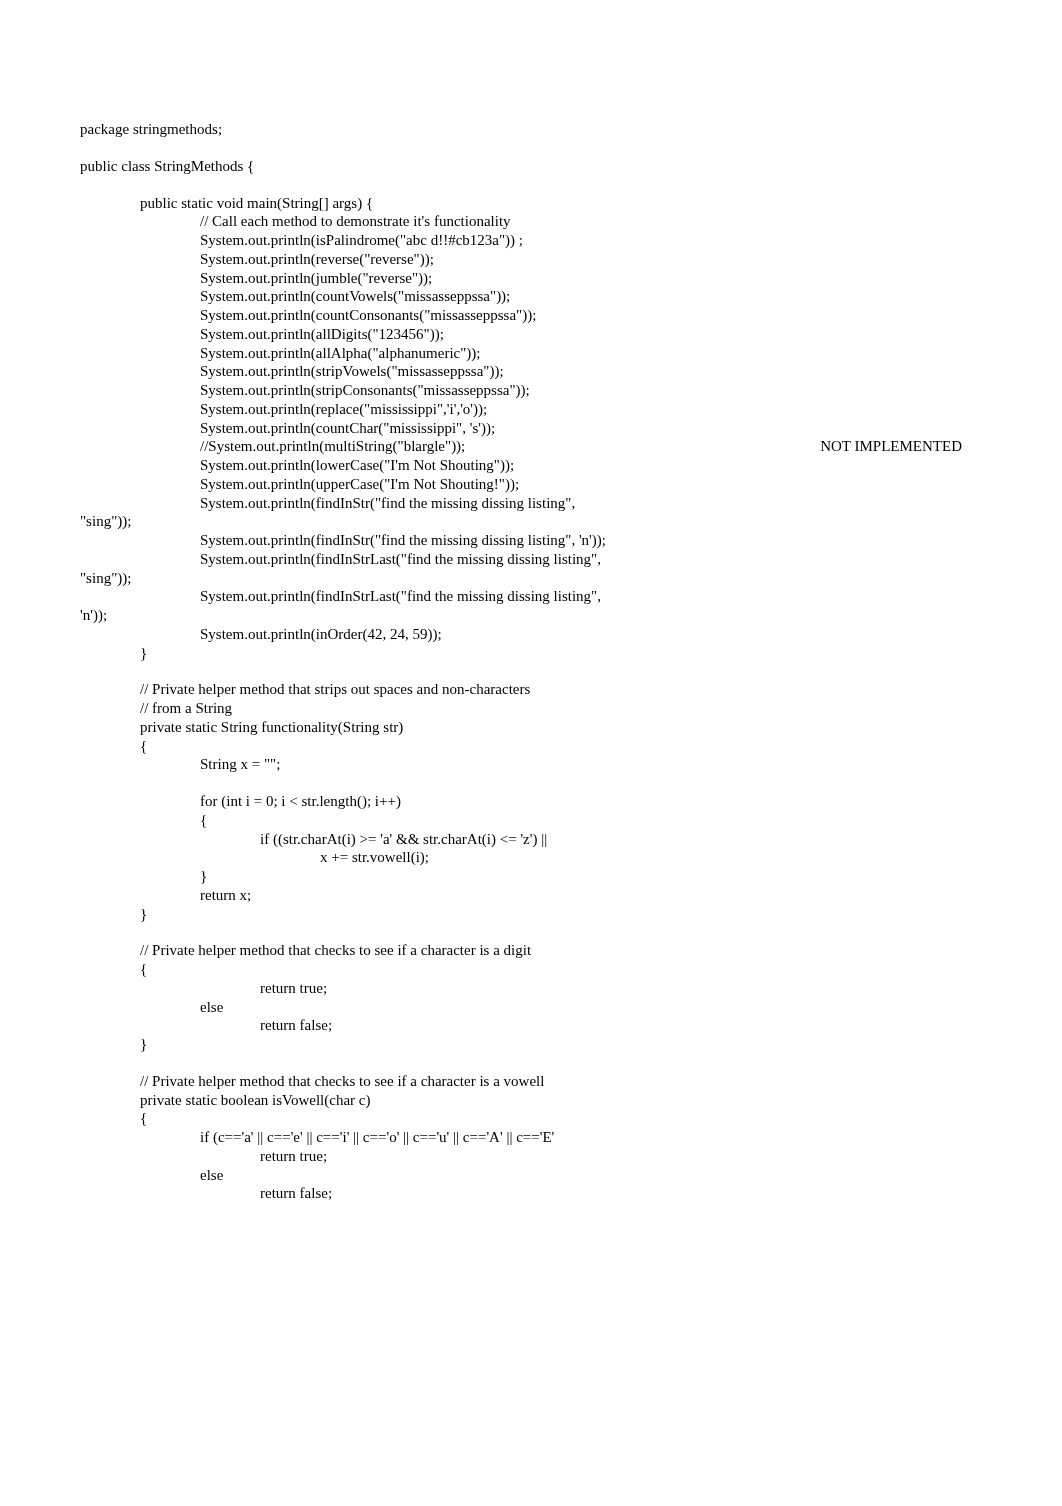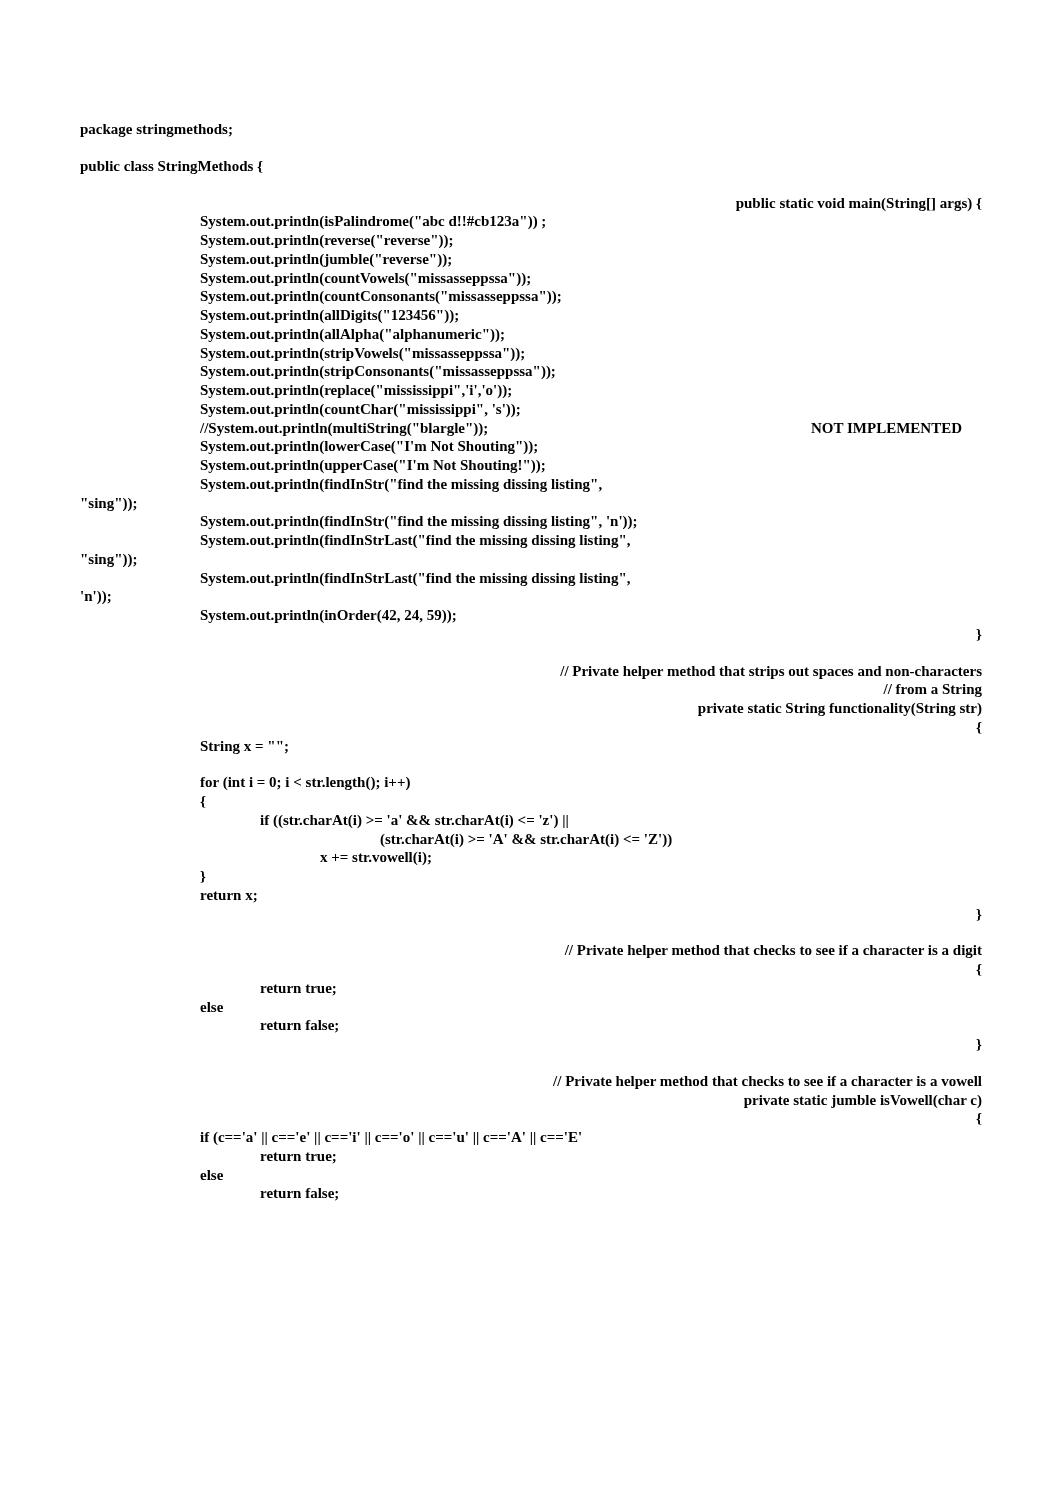--- a/index.html
+++ b/index.html
@@ -7,26 +7,25 @@
     margin: 0;
     padding: 0;
     font-family: "Times New Roman", Times, serif;
     font-size: 15px;
     color: #000;
     line-height: 1.25;
     width: 1062px;
   }
   .page {
     padding: 120px 80px 50px 80px;
-    font-weight: bold;
   }
   .line {
     white-space: pre;
   }
-  .indent1 { padding-left: 60px; text-align: right; }
+  .indent1 { padding-left: 60px; }
   .indent2 { padding-left: 120px; }
   .indent3 { padding-left: 180px; }
   .indent4 { padding-left: 240px; }
   .indent5 { padding-left: 300px; }
   .blank { height: 18px; }
   .with-right {
     display: flex;
     justify-content: space-between;
   }
   .with-right .left { white-space: pre; }
@@ -35,20 +34,21 @@
 </head>
 <body>
 
 <div class="page">
 
 <div class="line">package stringmethods;</div>
 <div class="blank"></div>
 <div class="line">public class StringMethods {</div>
 <div class="blank"></div>
 <div class="line indent1">public static void main(String[] args) {</div>
+<div class="line indent2">// Call each method to demonstrate it's functionality</div>
 <div class="line indent2">System.out.println(isPalindrome("abc d!!#cb123a")) ;</div>
 <div class="line indent2">System.out.println(reverse("reverse"));</div>
 <div class="line indent2">System.out.println(jumble("reverse"));</div>
 <div class="line indent2">System.out.println(countVowels("missasseppssa"));</div>
 <div class="line indent2">System.out.println(countConsonants("missasseppssa"));</div>
 <div class="line indent2">System.out.println(allDigits("123456"));</div>
 <div class="line indent2">System.out.println(allAlpha("alphanumeric"));</div>
 <div class="line indent2">System.out.println(stripVowels("missasseppssa"));</div>
 <div class="line indent2">System.out.println(stripConsonants("missasseppssa"));</div>
 <div class="line indent2">System.out.println(replace("mississippi",'i','o'));</div>
@@ -71,34 +71,33 @@
 <div class="blank"></div>
 <div class="line indent1">// Private helper method that strips out spaces and non-characters</div>
 <div class="line indent1">// from a String</div>
 <div class="line indent1">private static String functionality(String str)</div>
 <div class="line indent1">{</div>
 <div class="line indent2">String x = "";</div>
 <div class="blank"></div>
 <div class="line indent2">for (int i = 0; i &lt; str.length(); i++)</div>
 <div class="line indent2">{</div>
 <div class="line indent3">if ((str.charAt(i) &gt;= 'a' &amp;&amp; str.charAt(i) &lt;= 'z') ||</div>
-<div class="line indent5">(str.charAt(i) &gt;= 'A' &amp;&amp; str.charAt(i) &lt;= 'Z'))</div>
 <div class="line indent4">x += str.vowell(i);</div>
 <div class="line indent2">}</div>
 <div class="line indent2">return x;</div>
 <div class="line indent1">}</div>
 <div class="blank"></div>
 <div class="line indent1">// Private helper method that checks to see if a character is a digit</div>
 <div class="line indent1">{</div>
 <div class="line indent3">return true;</div>
 <div class="line indent2">else</div>
 <div class="line indent3">return false;</div>
 <div class="line indent1">}</div>
 <div class="blank"></div>
 <div class="line indent1">// Private helper method that checks to see if a character is a vowell</div>
-<div class="line indent1">private static jumble isVowell(char c)</div>
+<div class="line indent1">private static boolean isVowell(char c)</div>
 <div class="line indent1">{</div>
 <div class="line indent2">if (c=='a' || c=='e' || c=='i' || c=='o' || c=='u' || c=='A' || c=='E'</div>
 <div class="line indent3">return true;</div>
 <div class="line indent2">else</div>
 <div class="line indent3">return false;</div>
 
 </div>
 
 </body></html>

